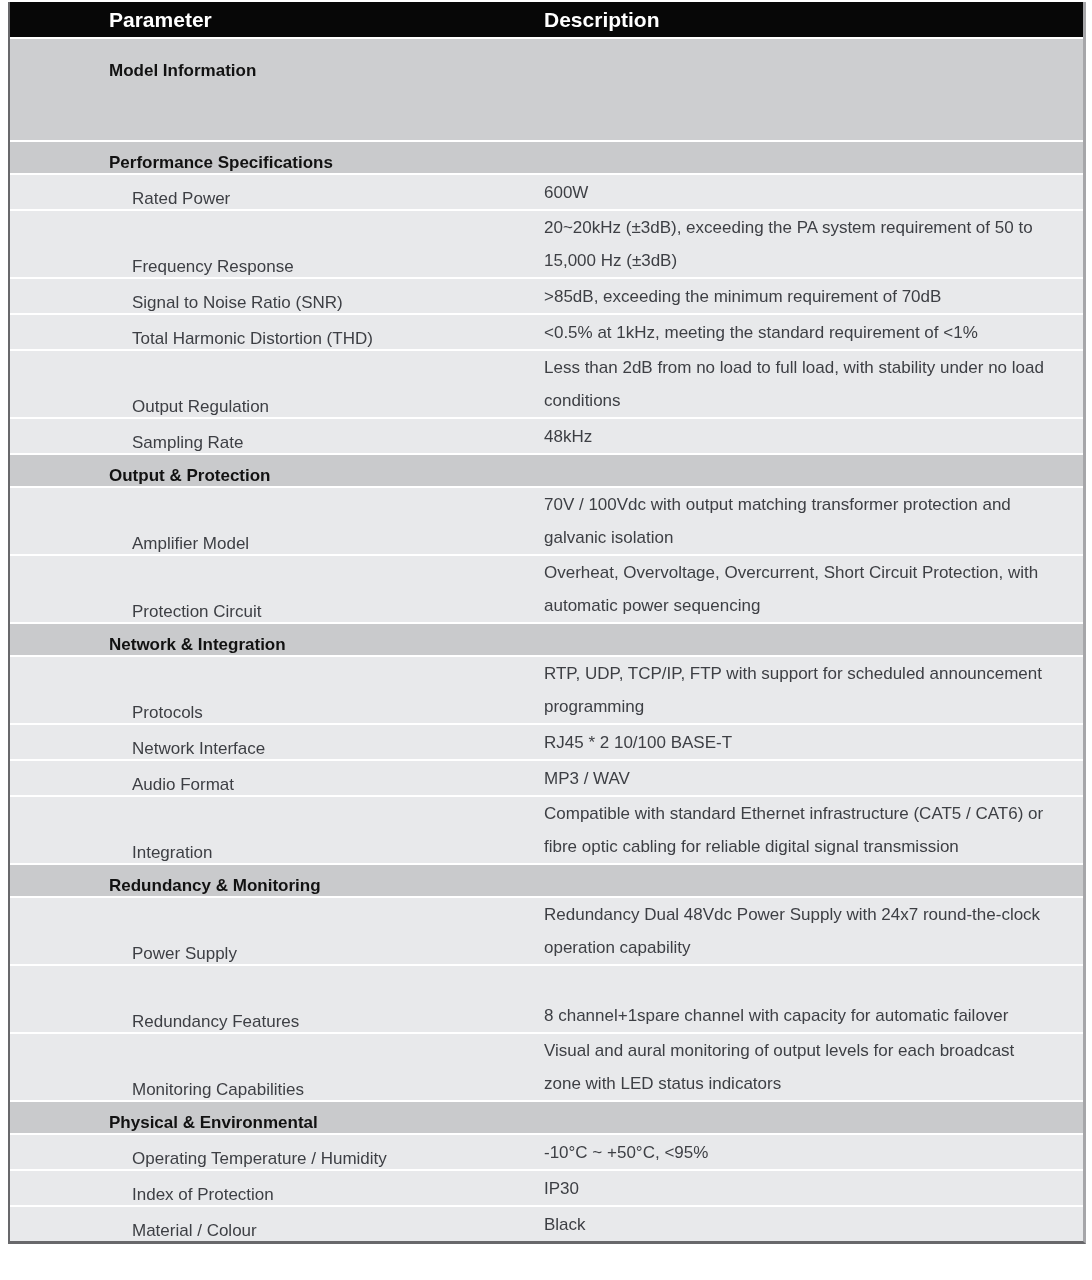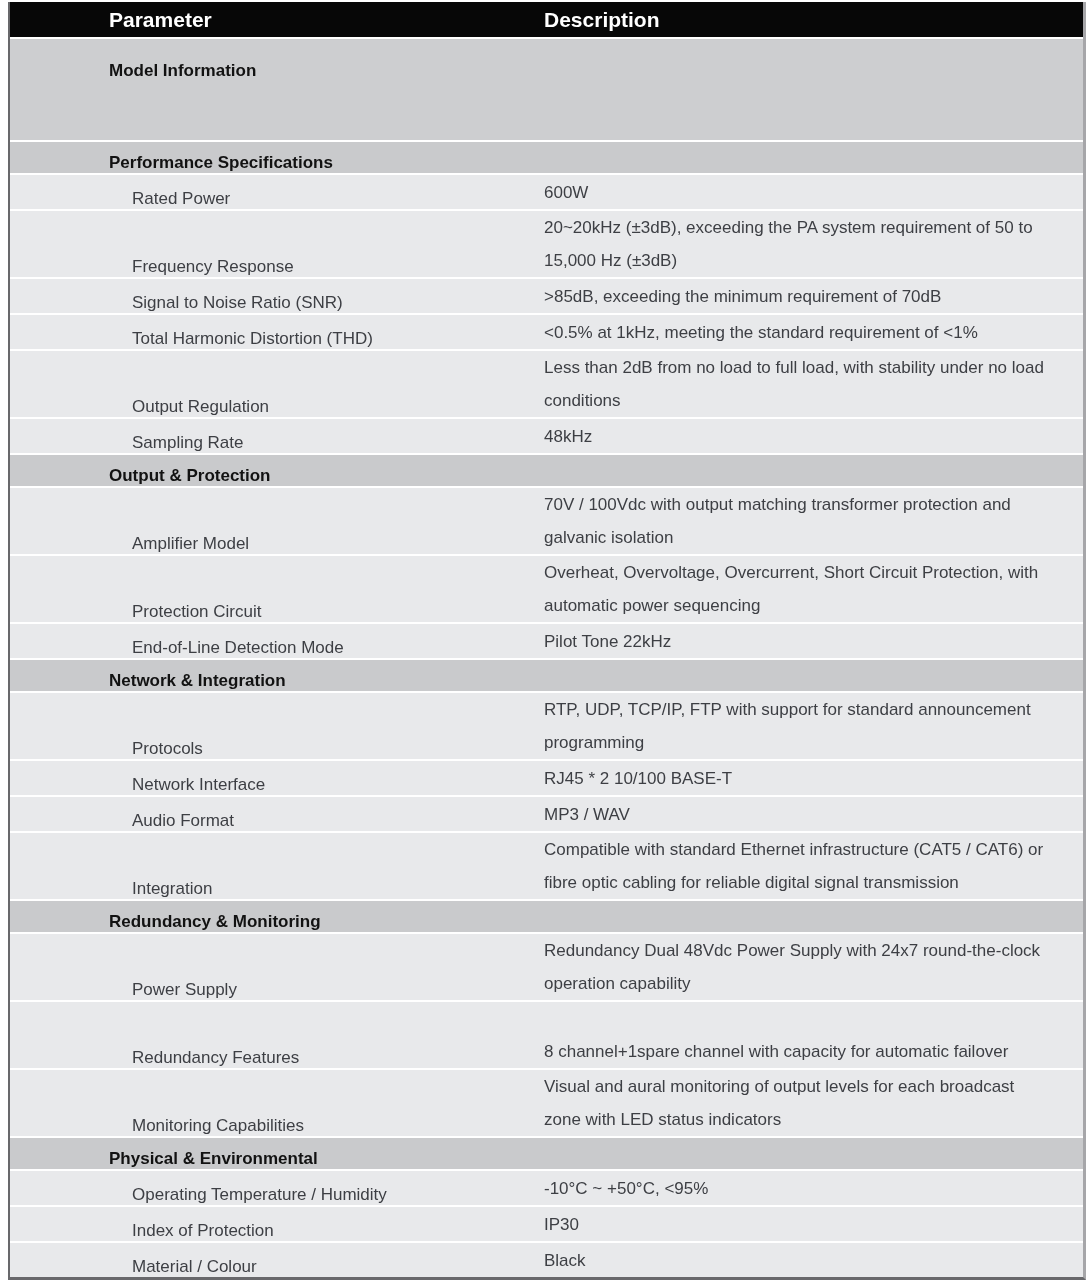--- a/index.html
+++ b/index.html
@@ -180,36 +180,30 @@
     </div>
 
     <div class="row data double">
       <div class="col-param">Protection Circuit</div>
       <div class="col-desc">
         <div class="line">Overheat, Overvoltage, Overcurrent, Short Circuit Protection, with</div>
         <div class="line">automatic power sequencing</div>
       </div>
     </div>
 
-    <div class="row data">
-      <div class="col-param">End-of-Line Detection Mode</div>
-      <div class="col-desc">
-          <div class="line">Pilot Tone 22kHz</div>
-        </div>
-    </div>
 
     <div class="row section">
       <div class="col-param">Network &amp; Integration</div>
       <div class="col-desc"></div>
     </div>
 
     <div class="row data double">
       <div class="col-param">Protocols</div>
       <div class="col-desc">
-        <div class="line">RTP, UDP, TCP/IP, FTP with support for standard announcement</div>
+        <div class="line">RTP, UDP, TCP/IP, FTP with support for scheduled announcement</div>
         <div class="line">programming</div>
       </div>
     </div>
 
     <div class="row data">
       <div class="col-param">Network Interface</div>
       <div class="col-desc">
           <div class="line">RJ45 * 2 10/100 BASE-T</div>
         </div>
     </div>

